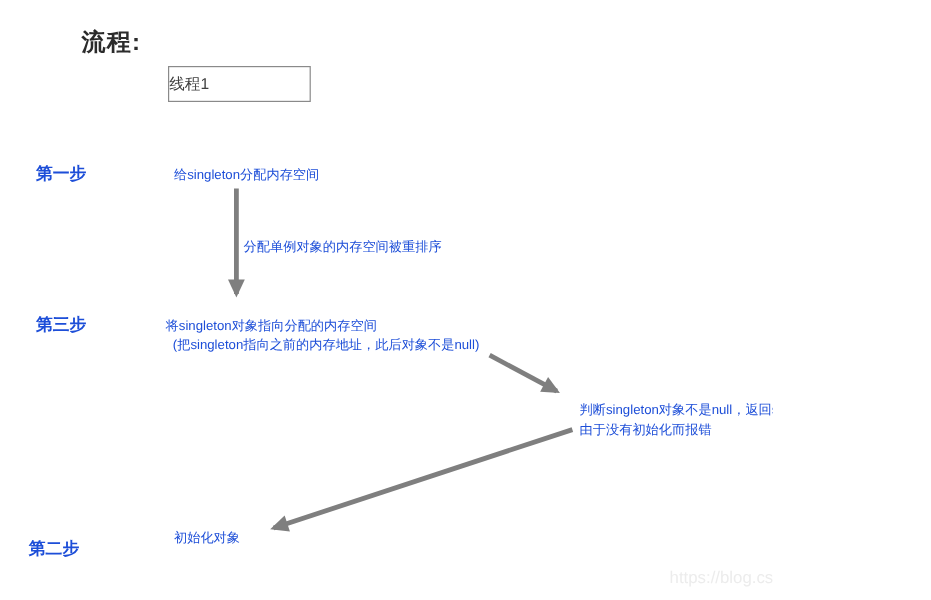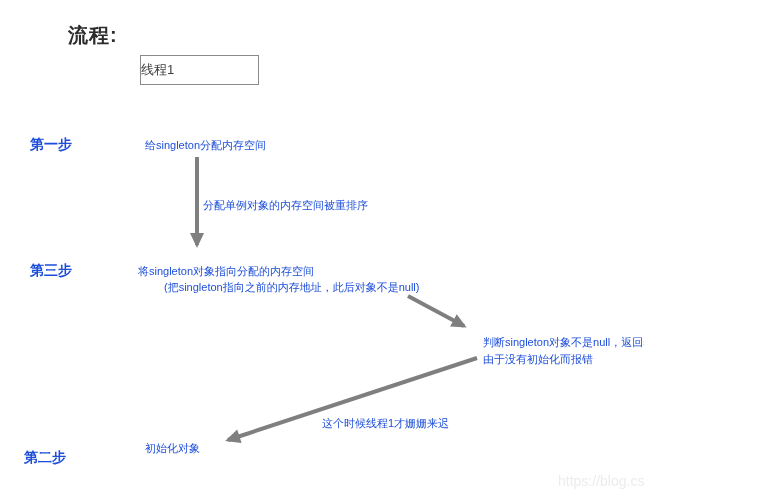--- a/index.html
+++ b/index.html
@@ -30,21 +30,21 @@
   .step-label {
     font-size: 14px; font-weight: bold; color: #1d4ed8;
   }
   .step1-label { left: 30px; top: 136px; }
   .step3-label { left: 30px; top: 262px; text-align: right; }
   .step2-label { left: 24px; top: 449px; }
   .body-text { font-size: 11px; color: #1d4ed8; }
   .step1-text { left: 145px; top: 138px; }
   .reorder-text { left: 203px; top: 198px; }
   .step3-line1 { left: 138px; top: 264px; }
-  .step3-line2 { left: 144px; top: 280px; margin-left: 20px; }
+  .step3-line2 { left: 144px; top: 280px; }
   .judge-text { left: 483px; top: 334px; line-height: 17px; }
   .late-text { left: 322px; top: 416px; }
   .step2-text { left: 145px; top: 441px; }
   .watermark {
     left: 558px; top: 473px;
     font-size: 14px; color: #ececec;
   }
   .arrow-layer {
     position: absolute; left: 0; top: 0;
     width: 776px; height: 500px;
@@ -81,20 +81,19 @@
 
   <div class="abs step-label step3-label">第三步</div>
   <div class="abs body-text step3-line1">将singleton对象指向分配的内存空间</div>
   <div class="abs body-text step3-line2">(把singleton指向之前的内存地址，此后对象不是null)</div>
 
   <div class="abs body-text judge-text">
     <div>判断singleton对象不是null，返回singleton对象并使用，</div>
     <div>由于没有初始化而报错</div>
   </div>
 
-  <div class="abs body-text late-text">这个时候线程1才姗姗来迟</div>
 
   <div class="abs step-label step2-label">第二步</div>
   <div class="abs body-text step2-text">初始化对象</div>
 
   <div class="abs watermark">https://blog.csdn.net/CloudsPu</div>
 
 </div>
 
 </body></html>

